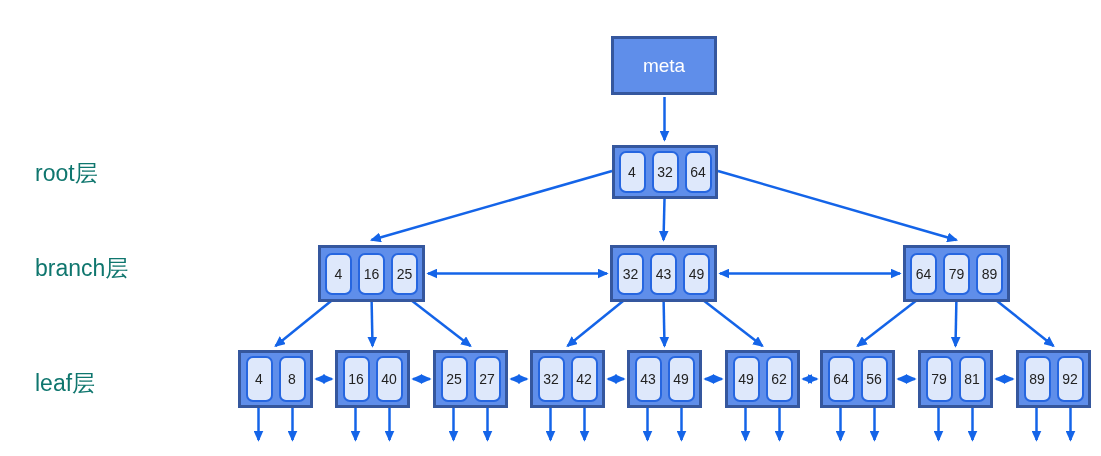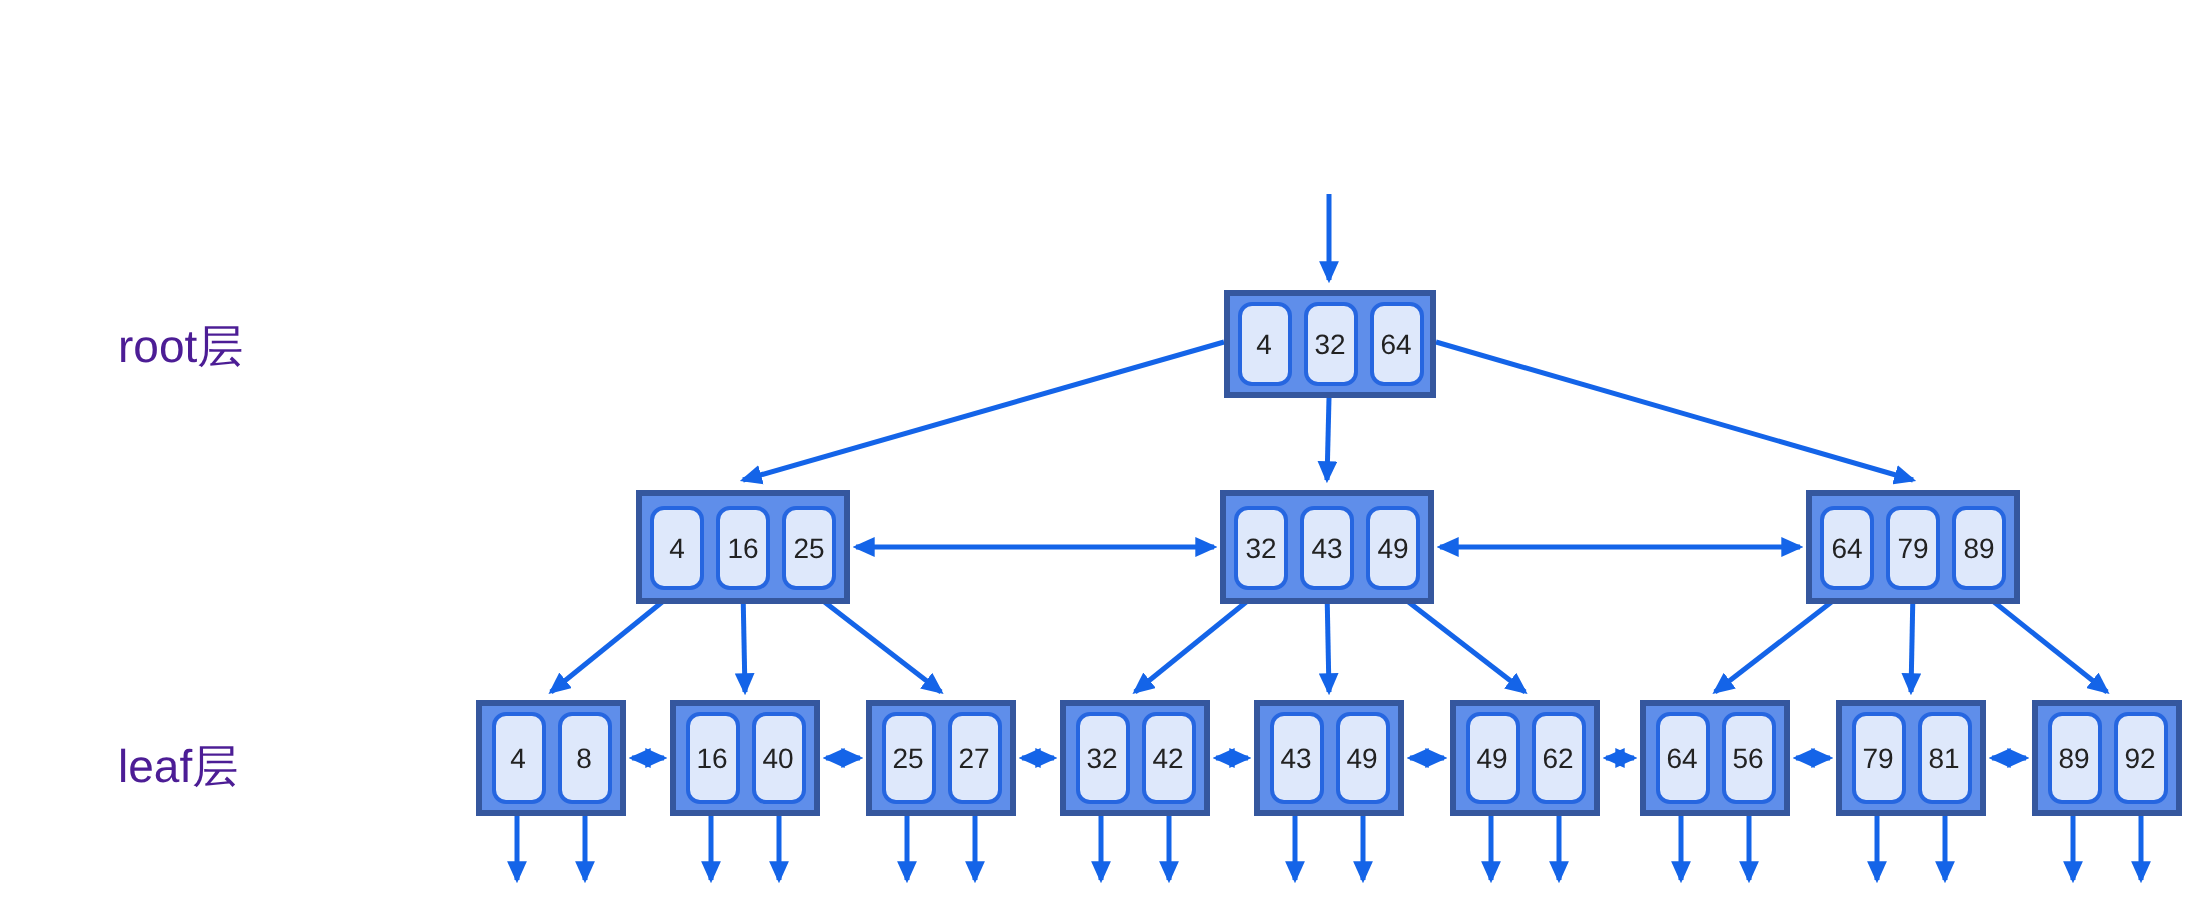--- a/index.html
+++ b/index.html
@@ -7,23 +7,22 @@
     position:relative;
     width:1101px; height:456px;
     background:#ffffff;
     font-family:"Liberation Sans", sans-serif;
     overflow:hidden;
   }
   #arrows { position:absolute; left:0; top:0; width:1101px; height:456px; }
   .layer-label {
     position:absolute;
     font-size:23px;
-    color:#4c1d95;
+    color:#0f766e;
     white-space:nowrap;
-    margin-left:24px;
   }
   .meta-box {
     position:absolute;
     box-sizing:border-box;
     background:var(--node-fill);
     border:3px solid var(--node-border);
     display:flex; align-items:center; justify-content:center;
     color:#ffffff; font-size:19px;
   }
   .node {
@@ -99,22 +98,26 @@
         <line x1="840.5" y1="402" x2="840.5" y2="440" stroke="#1464e8" stroke-width="2.5" marker-end="url(#ah)"></line>
         <line x1="874.5" y1="402" x2="874.5" y2="440" stroke="#1464e8" stroke-width="2.5" marker-end="url(#ah)"></line>
         <line x1="938.5" y1="402" x2="938.5" y2="440" stroke="#1464e8" stroke-width="2.5" marker-end="url(#ah)"></line>
         <line x1="972.5" y1="402" x2="972.5" y2="440" stroke="#1464e8" stroke-width="2.5" marker-end="url(#ah)"></line>
         <line x1="1036.5" y1="402" x2="1036.5" y2="440" stroke="#1464e8" stroke-width="2.5" marker-end="url(#ah)"></line>
         <line x1="1070.5" y1="402" x2="1070.5" y2="440" stroke="#1464e8" stroke-width="2.5" marker-end="url(#ah)"></line>
       </g>
   </svg>
 
   <div class="layer-label" style="left:35px; top:158px;">root层</div>
+  <div class="layer-label" style="left:35px; top:253px;">branch层</div>
   <div class="layer-label" style="left:35px; top:368px;text-align:center;">leaf层</div>
 
+  <div class="meta-box" style="left:611px; top:36px; width:106px; height:59px;">
+    <span>meta</span>
+  </div>
 
   <div id="nodes">
       <div class="node" style="left: 612px; top: 145px; width: 106px; height: 54px;">
         <div class="cell key-lg">4</div>
         <div class="cell key-lg">32</div>
         <div class="cell key-lg">64</div>
       </div>
       <div class="node" style="left: 318px; top: 245px; width: 107px; height: 57px;">
         <div class="cell key-lg">4</div>
         <div class="cell key-lg">16</div>

